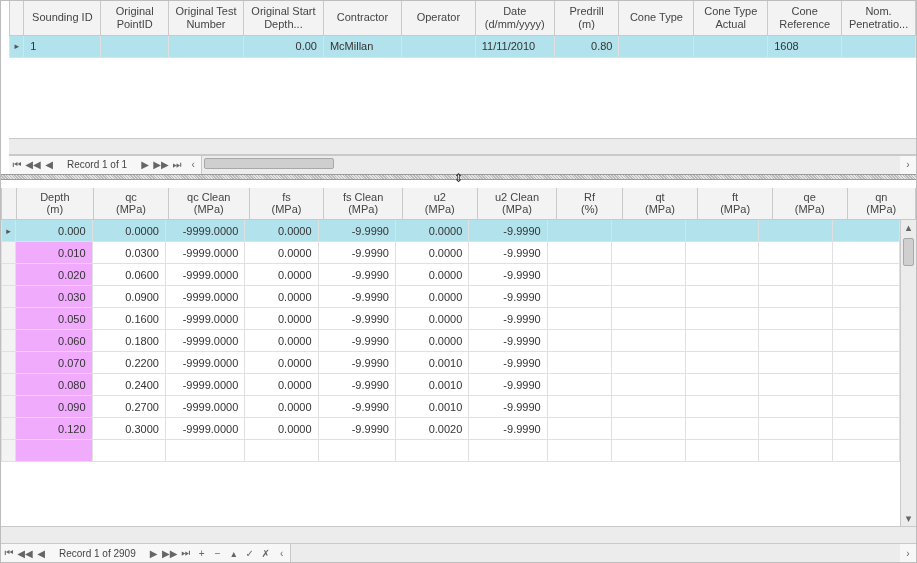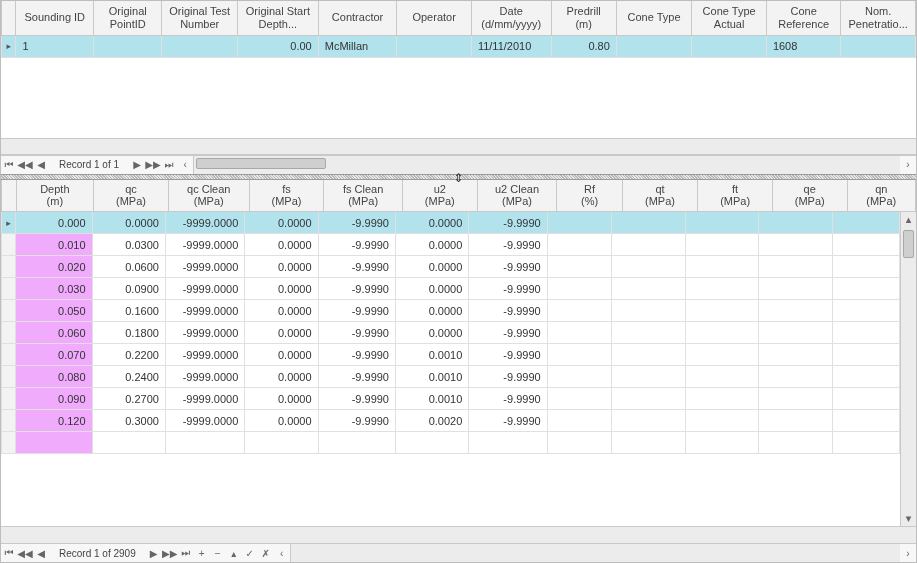--- a/index.html
+++ b/index.html
@@ -60,20 +60,21 @@
     font-size: 9px;
     color: #555;
   }
 
   .sel-row td { background: #b2e2ec !important; }
   .dep-col { background: #f0abfc; }
 
   
   .upper-grid {
     flex: 0 0 auto;
+    padding-left: 8px;
   }
   .upper-rows {
     height: 102px;
     overflow: hidden;
     background: #fff;
   }
 
   
   .hscroll-strip {
     height: 17px;
@@ -127,20 +128,21 @@
     font-size: 12px;
     color: #333;
   }
 
   
   .lower-grid {
     flex: 1;
     display: flex;
     flex-direction: column;
     overflow: hidden;
+    margin-top: 8px;
   }
   .lower-rows-wrap {
     flex: 1;
     display: flex;
     overflow: hidden;
     background: #fff;
   }
   .lower-rows-scroll {
     flex: 1;
     overflow: hidden;

